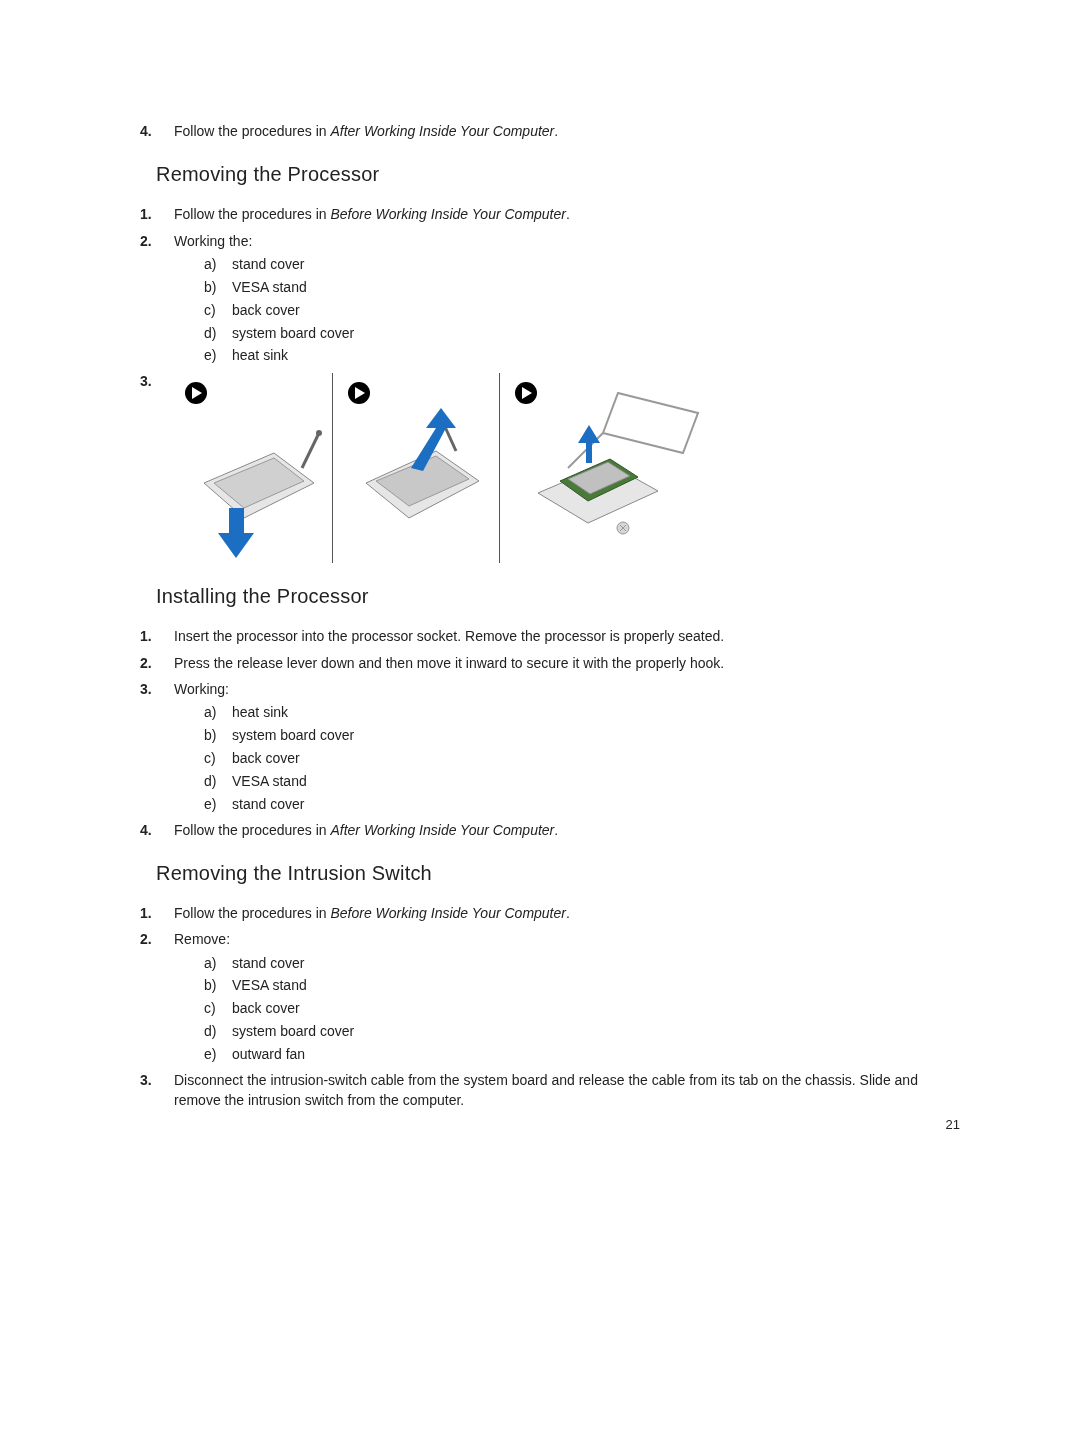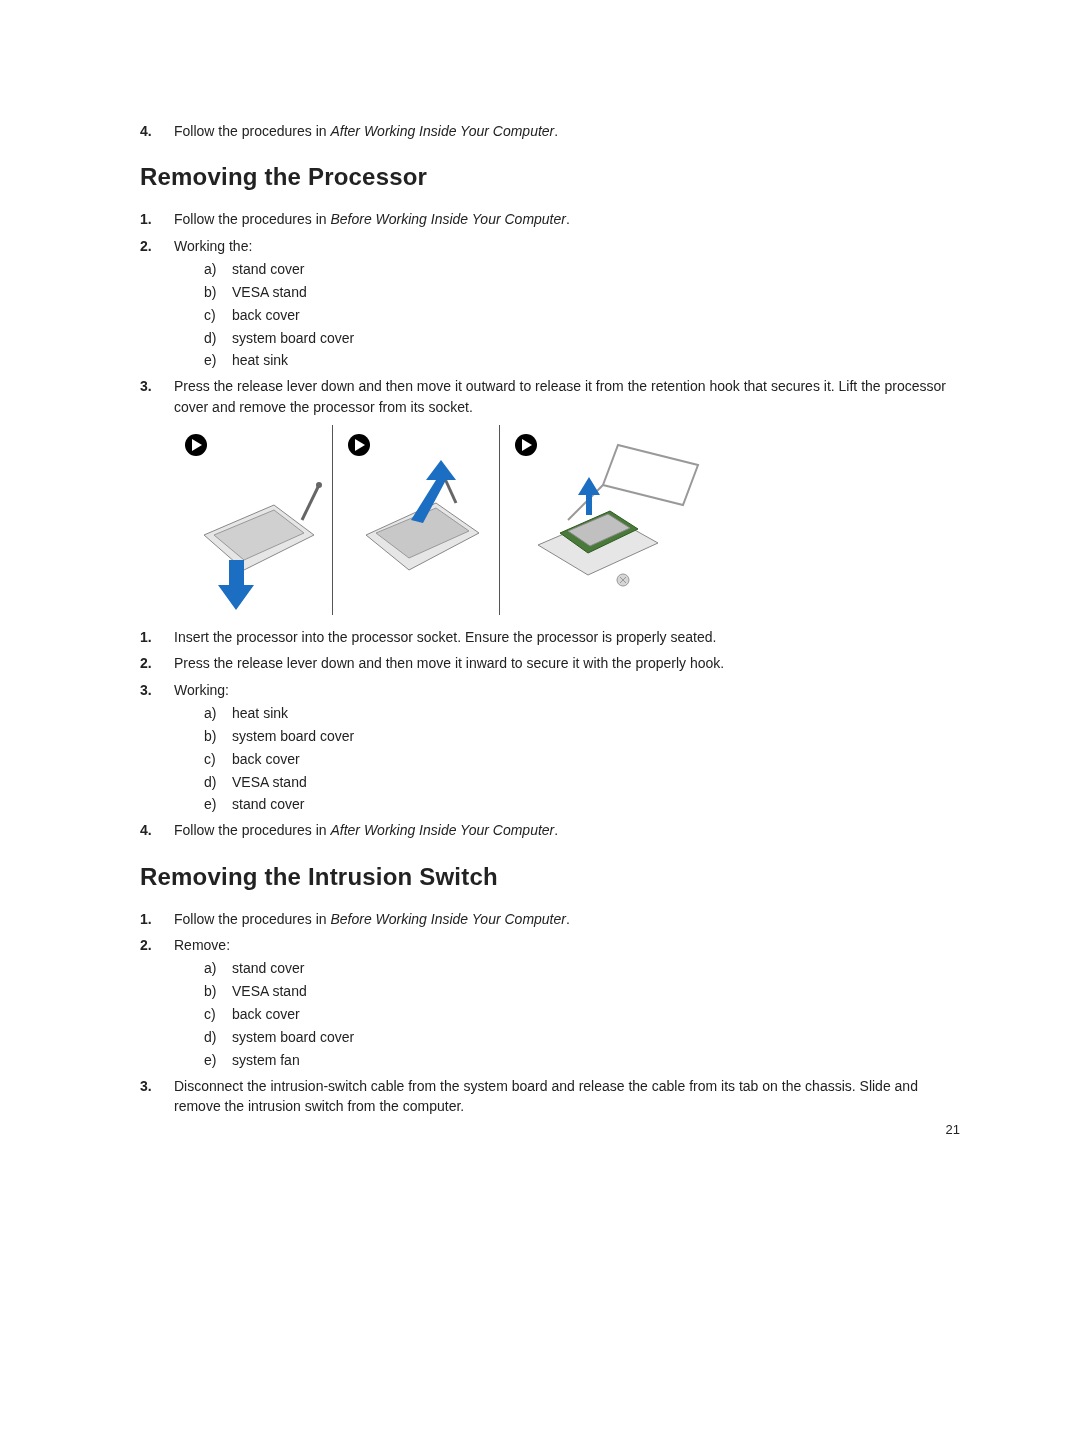--- a/index.html
+++ b/index.html
@@ -9,23 +9,23 @@
     font-size: 14px;
     color: #222;
     background: #fff;
     width: 1080px;
     min-height: 1434px;
   }
   .page {
     padding: 115px 120px 60px 140px;
   }
   h2 {
-    font-size: 24px;
-    font-weight: bold;
-    margin: 22px 0 18px 0;
+    font-size: 20px;
+    font-weight: normal;
+    margin: 22px 0 18px 16px;
     letter-spacing: 0.2px;
   }
   ol.num {
     list-style: none;
     padding: 0;
     margin: 0;
   }
   ol.num > li {
     position: relative;
     padding-left: 34px;
@@ -106,21 +106,20 @@
       <ol class="alpha">
         <li><span class="amark">a)</span><span>stand cover</span></li>
         <li><span class="amark">b)</span><span>VESA stand</span></li>
         <li><span class="amark">c)</span><span>back cover</span></li>
         <li><span class="amark">d)</span><span>system board cover</span></li>
         <li><span class="amark">e)</span><span>heat sink</span></li>
       </ol>
     </li>
     <li>
       <span class="marker">3.</span>
-      <span>Press the release lever down and then move it outward to release it from the retention hook that secures it. Lift the processor cover and remove the processor from its socket.</span>
     </li>
   </ol>
 
   <div class="figure">
     <div class="fig-panel">
       <svg width="150" height="190" viewBox="0 0 150 190">
 
         <circle cx="22" cy="20" r="11" fill="#000"></circle>
         <polygon points="18,14 28,20 18,26" fill="#fff"></polygon>
 
@@ -162,24 +161,25 @@
 
         <polygon points="78,90 84,90 84,70 92,70 81,52 70,70 78,70" fill="#1b6ec2"></polygon>
 
         <circle cx="115" cy="155" r="6" fill="#d6d6d6" stroke="#999"></circle>
         <line x1="112" y1="152" x2="118" y2="158" stroke="#999"></line>
         <line x1="118" y1="152" x2="112" y2="158" stroke="#999"></line>
       </svg>
     </div>
   </div>
 
+  <h2>Installing the Processor</h2>
   <ol class="num">
     <li>
       <span class="marker">1.</span>
-      <span>Insert the processor into the processor socket. Ensure the processor is properly seated.</span>
+      <span>Insert the processor into the processor socket. Remove the processor is properly seated.</span>
     </li>
     <li>
       <span class="marker">2.</span>
       <span>Press the release lever down and then move it inward to secure it with the properly hook.</span>
     </li>
     <li>
       <span class="marker">3.</span>
       <span>Working:</span>
       <ol class="alpha">
         <li><span class="amark">a)</span><span>heat sink</span></li>
@@ -202,21 +202,21 @@
       <span>Follow the procedures in </span><span class="italic">Before Working Inside Your Computer</span><span>.</span>
     </li>
     <li>
       <span class="marker">2.</span>
       <span>Remove:</span>
       <ol class="alpha">
         <li><span class="amark">a)</span><span>stand cover</span></li>
         <li><span class="amark">b)</span><span>VESA stand</span></li>
         <li><span class="amark">c)</span><span>back cover</span></li>
         <li><span class="amark">d)</span><span>system board cover</span></li>
-        <li><span class="amark">e)</span><span>system fan</span></li>
+        <li><span class="amark">e)</span><span>outward fan</span></li>
       </ol>
     </li>
     <li>
       <span class="marker">3.</span>
       <span>Disconnect the intrusion-switch cable from the system board and release the cable from its tab on the chassis. Slide and remove the intrusion switch from the computer.</span>
     </li>
   </ol>
 
   <div class="page-number">21</div>
 </div>

